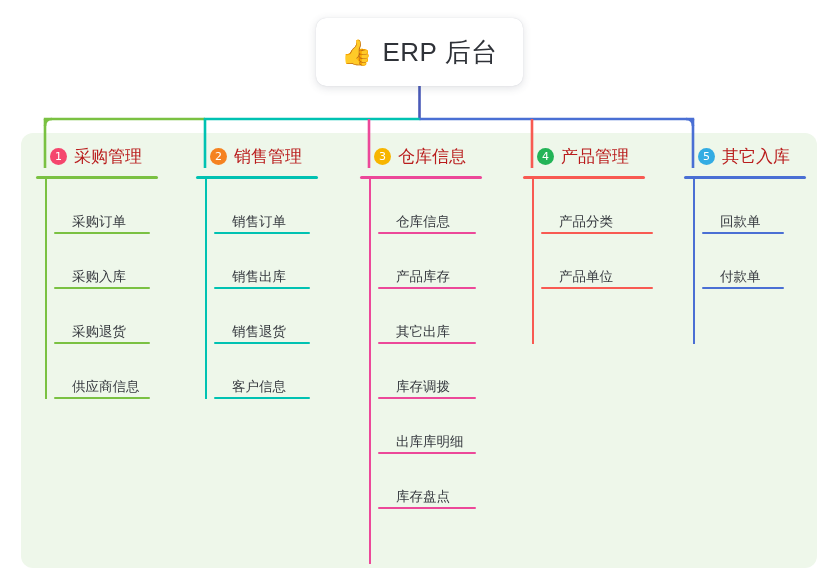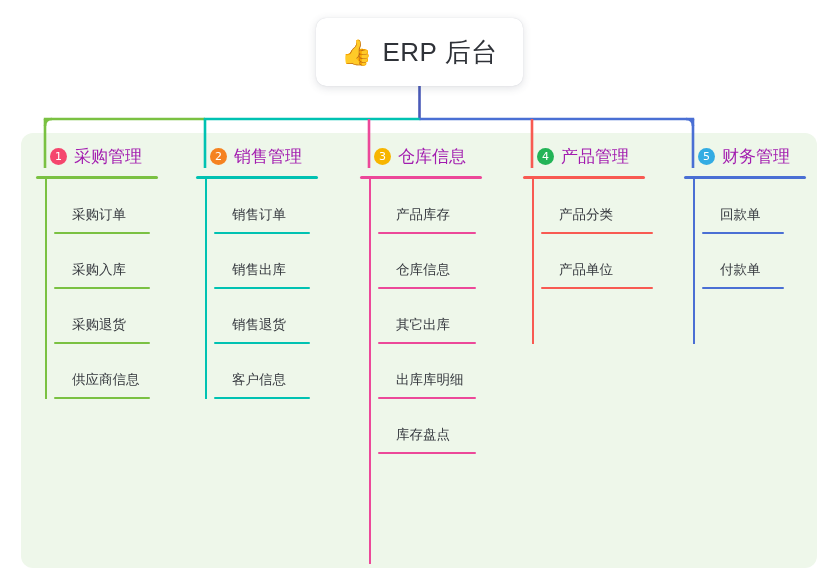--- a/index.html
+++ b/index.html
@@ -97,21 +97,21 @@
     border-radius: 50%;
     color: #ffffff;
     font-size: 11px;
     line-height: 17px;
     text-align: center;
     flex: 0 0 auto;
     font-family: "DejaVu Sans", sans-serif;
   }
   .col-title {
     font-size: 17px;
-    color: #a21caf;
+    color: #b91c1c;
     white-space: nowrap;
   }
   .head-rule {
     height: 3px;
     border-radius: 2px;
     margin-top: 7px;
     width: 122px;
   }
 
   .items {
@@ -131,21 +131,21 @@
     height: 55px;
     box-sizing: border-box;
     padding-left: 27px;
     display: flex;
     align-items: flex-end;
   }
   .item-label {
     font-size: 13.5px;
     color: #35383e;
     white-space: nowrap;
-    padding-bottom: 10px;
+    padding-bottom: 3px;
   }
   .item-rule {
     position: absolute;
     left: 9px;
     bottom: 0;
     height: 1.6px;
     width: 96px;
     border-radius: 1px;
   }
 
@@ -235,29 +235,33 @@
       </div>
       <div class="column col-3" style="left: 339px;">
         <div class="col-head">
           <span class="badge" style="background: rgb(247, 181, 0);">3</span>
           <span class="col-title">仓库信息</span>
         </div>
         <div class="head-rule" style="background: rgb(236, 72, 153);"></div>
         <div class="items">
           <div class="spine" style="background: rgb(236, 72, 153); height: 385px;"></div>
           <div class="item">
+            <span class="item-label">仓库信息</span>
+            <div class="item-rule" style="background: rgb(236, 72, 153);"></div>
+          </div>
+          <div class="item">
             <span class="item-label">产品库存</span>
             <div class="item-rule" style="background: rgb(236, 72, 153);"></div>
           </div>
           <div class="item">
-            <span class="item-label">仓库信息</span>
-            <div class="item-rule" style="background: rgb(236, 72, 153);"></div>
-          </div>
-          <div class="item">
             <span class="item-label">其它出库</span>
+            <div class="item-rule" style="background: rgb(236, 72, 153);"></div>
+          </div>
+          <div class="item">
+            <span class="item-label">库存调拨</span>
             <div class="item-rule" style="background: rgb(236, 72, 153);"></div>
           </div>
           <div class="item">
             <span class="item-label">出库库明细</span>
             <div class="item-rule" style="background: rgb(236, 72, 153);"></div>
           </div>
           <div class="item">
             <span class="item-label">库存盘点</span>
             <div class="item-rule" style="background: rgb(236, 72, 153);"></div>
           </div>
@@ -277,21 +281,21 @@
           </div>
           <div class="item">
             <span class="item-label">产品单位</span>
             <div class="item-rule" style="background: rgb(248, 90, 82);"></div>
           </div>
         </div>
       </div>
       <div class="column col-5" style="left: 663px;">
         <div class="col-head">
           <span class="badge" style="background: rgb(51, 172, 227);">5</span>
-          <span class="col-title">财务管理</span>
+          <span class="col-title">其它入库</span>
         </div>
         <div class="head-rule" style="background: rgb(74, 111, 212);"></div>
         <div class="items">
           <div class="spine" style="background: rgb(74, 111, 212); height: 165px;"></div>
           <div class="item">
             <span class="item-label">回款单</span>
             <div class="item-rule" style="background: rgb(74, 111, 212);"></div>
           </div>
           <div class="item">
             <span class="item-label">付款单</span>

